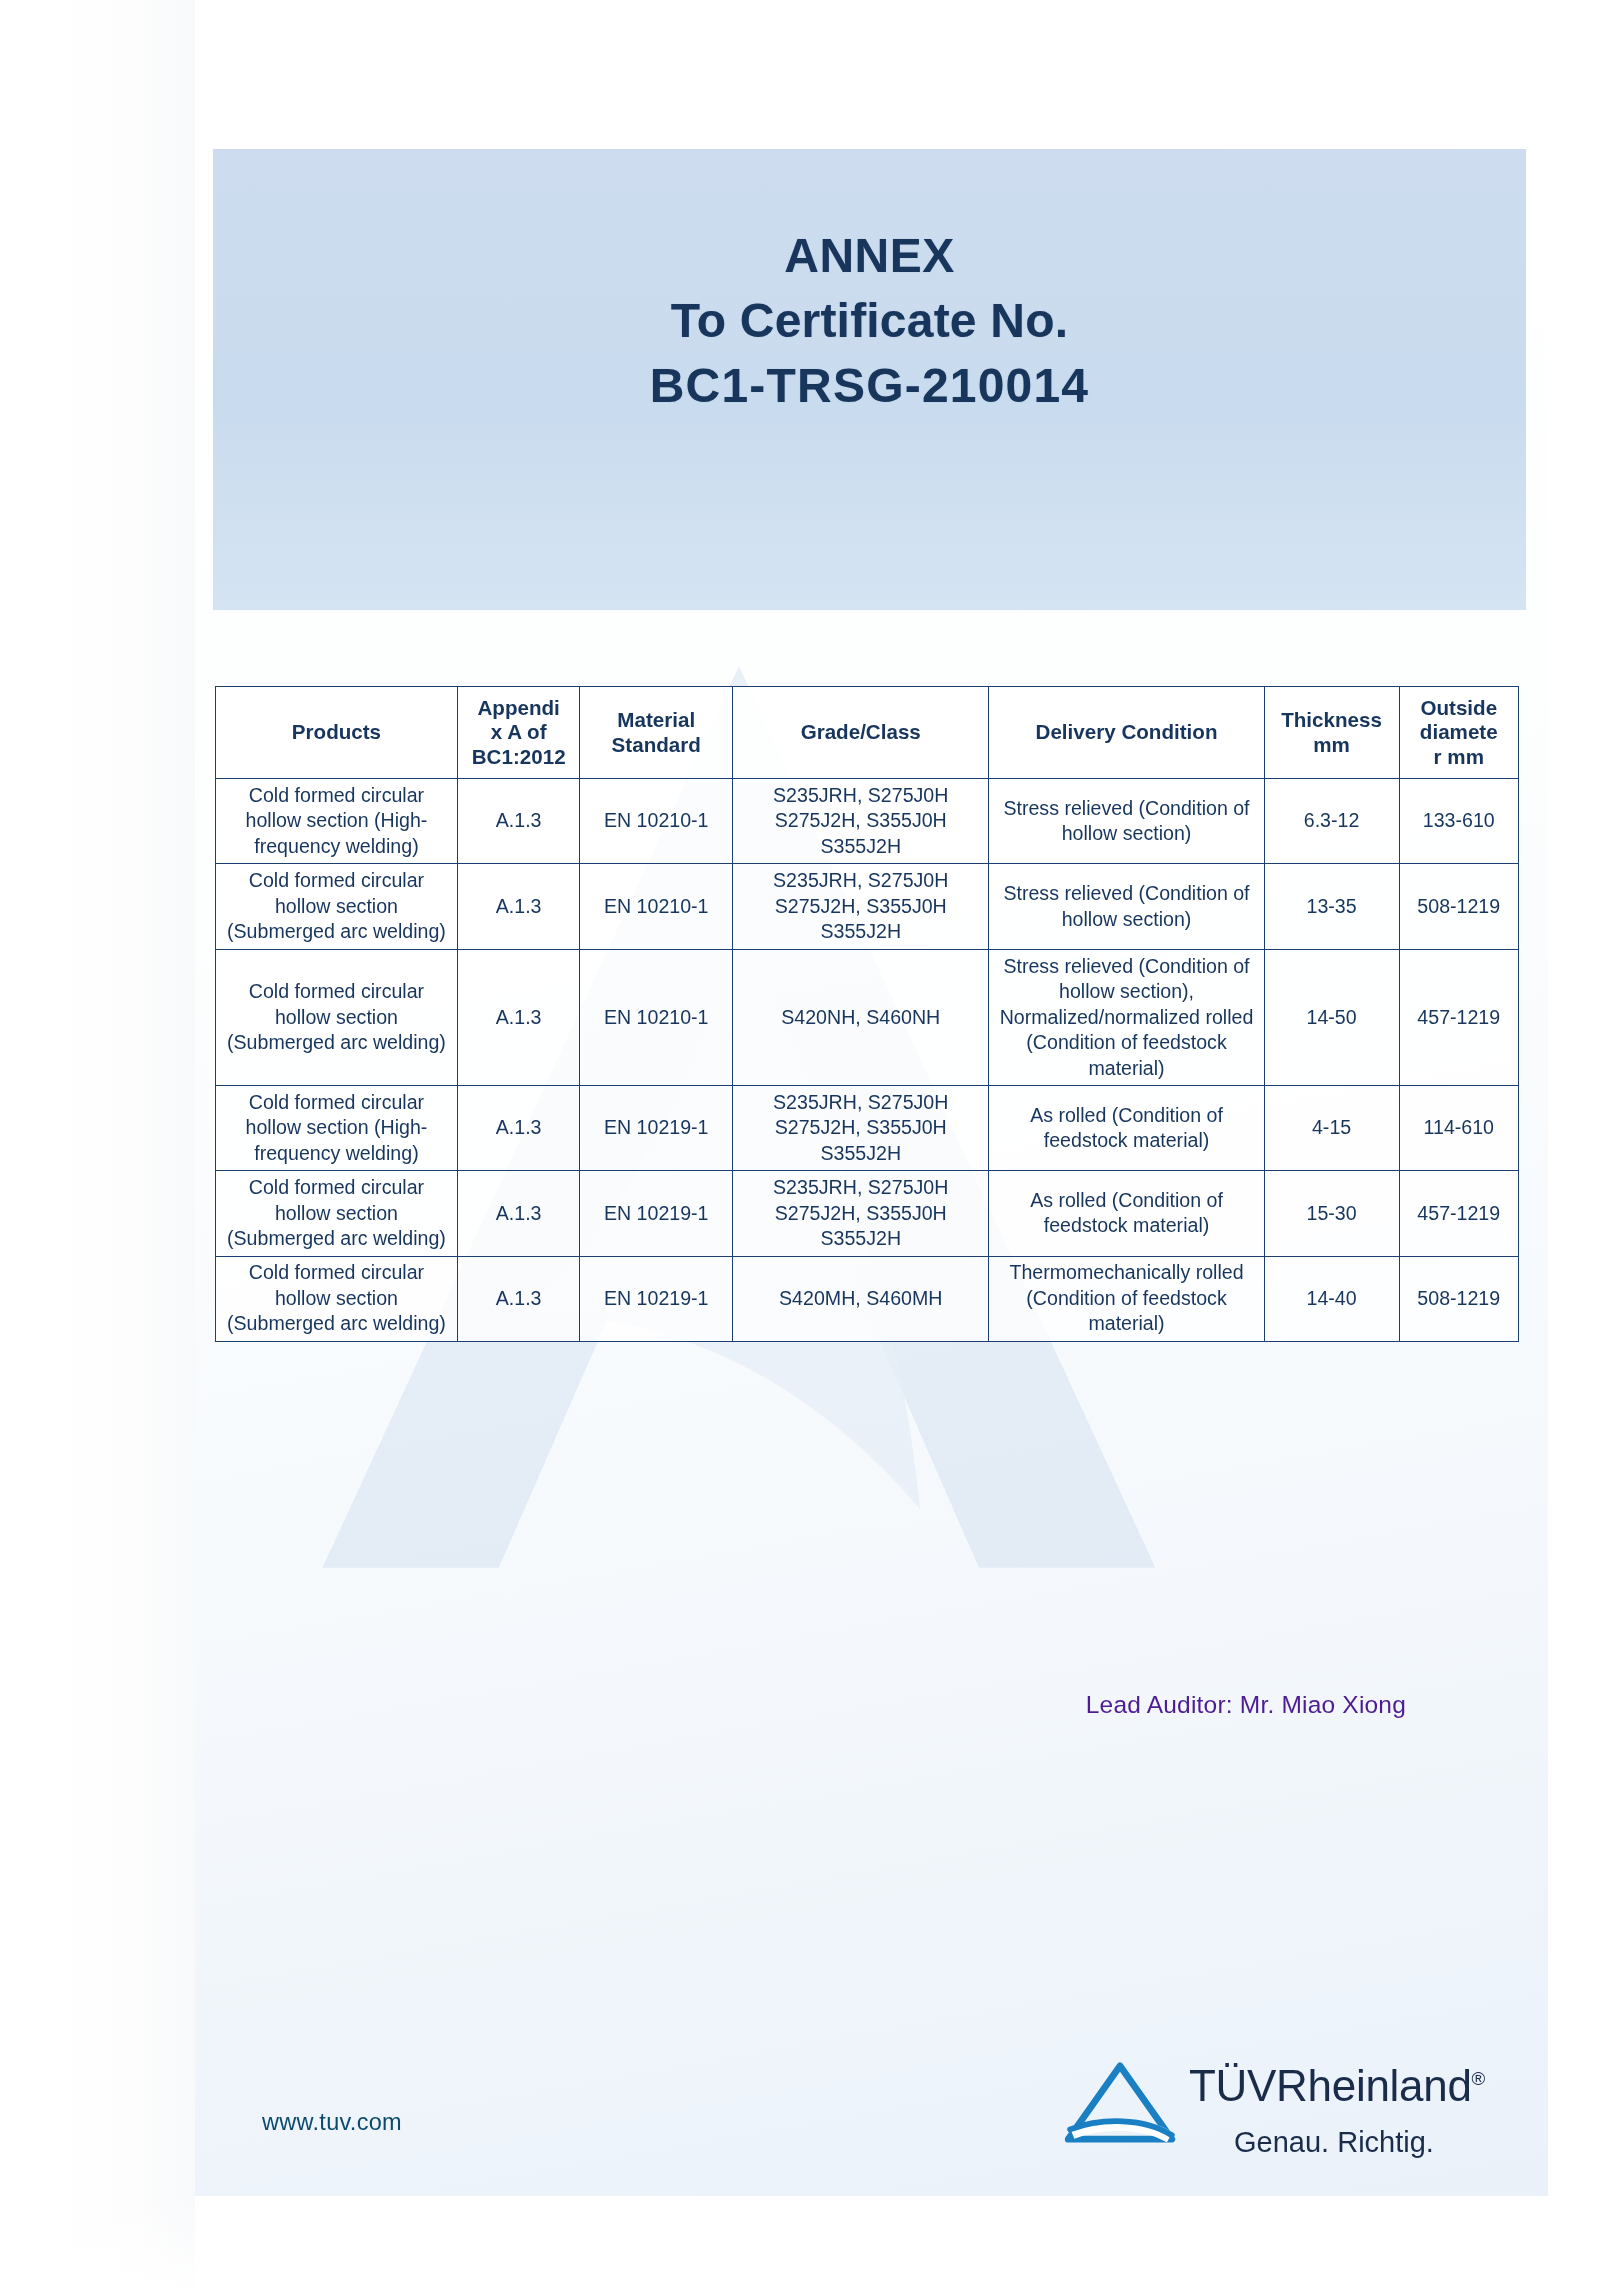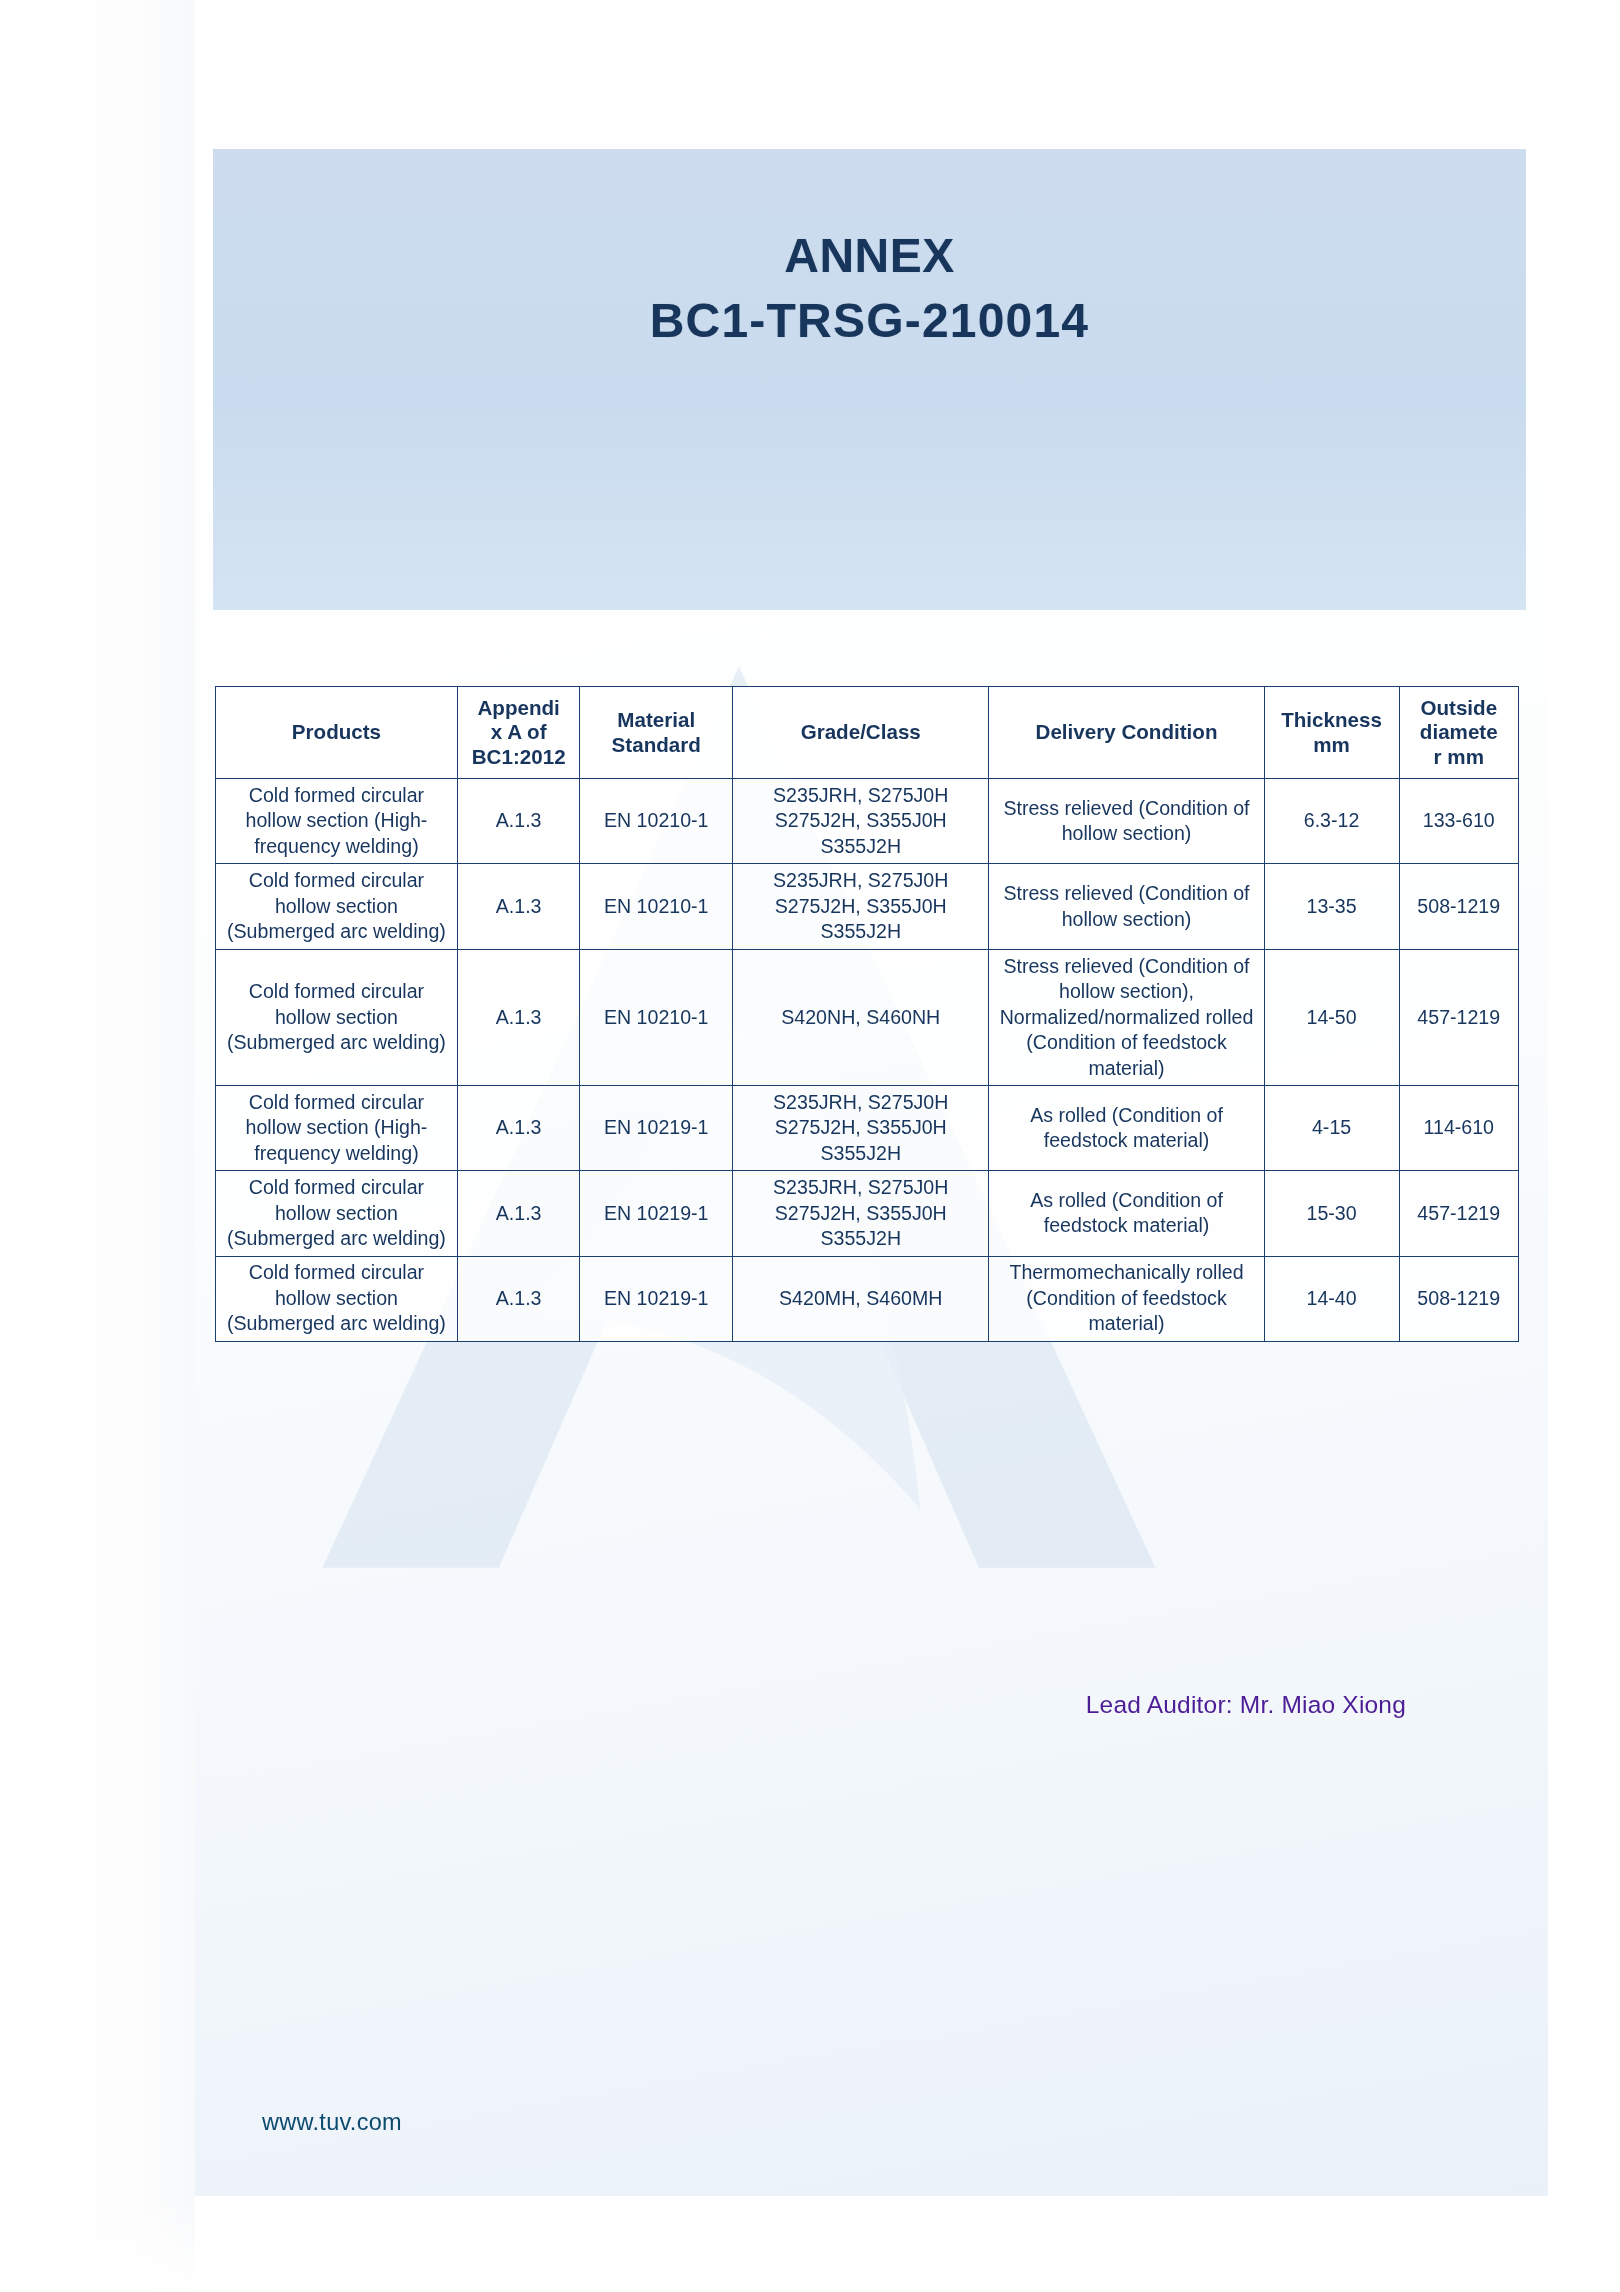--- a/index.html
+++ b/index.html
@@ -195,20 +195,21 @@
     <svg width="882" height="980" viewBox="0 0 900 1000" xmlns="http://www.w3.org/2000/svg">
       <path d="M455 40 L880 960 L700 960 L455 400 L210 960 L30 960 Z" fill="#b9cfe6" opacity="0.75"></path>
       <path d="M455 300 C 560 520, 620 700, 640 900 C 520 760, 380 700, 230 700 C 330 620, 410 470, 455 300 Z" fill="#cfe0f0" opacity="0.8"></path>
     </svg>
   </div>
 
   <div id="header-band"></div>
 
   <div id="header-text">
     <div class="line1">ANNEX</div>
+    <div class="line2">To Certificate No.</div>
     <div class="line3">BC1-TRSG-210014</div>
   </div>
 
   <div id="table-wrap">
     <table class="annex">
       <colgroup>
         <col class="c0">
           <col class="c1">
           <col class="c2">
           <col class="c3">
@@ -303,17 +304,30 @@
           <td>508-1219</td>
         </tr>
       </tbody>
     </table>
   </div>
 
   <div id="lead-auditor">Lead Auditor: Mr. Miao Xiong</div>
 
   <div id="footer-url">www.tuv.com</div>
 
+  <div id="tuv-logo">
+    <div class="mark">
+      <svg width="116" height="84" viewBox="0 0 118 86" xmlns="http://www.w3.org/2000/svg">
+        <path d="M59 5 L112 80 L6 80 Z" fill="none" stroke="#1b7fc4" stroke-width="7" stroke-linejoin="round"></path>
+        <path d="M10 74 C 40 62, 82 62, 110 78" fill="none" stroke="#ffffff" stroke-width="12"></path>
+        <path d="M8 70 C 40 58, 84 58, 112 76" fill="none" stroke="#1b7fc4" stroke-width="6" stroke-linecap="round"></path>
+      </svg>
+    </div>
+    <div class="wordmark">
+      <span class="tuv">TÜV</span><span class="rheinland">Rheinland</span><span class="reg">®</span>
+    </div>
+    <div class="tagline">Genau. Richtig.</div>
+  </div>
 
   <div id="edge-left"></div>
   <div id="edge-bottom"></div>
 </div>
 
 
 </body></html>

